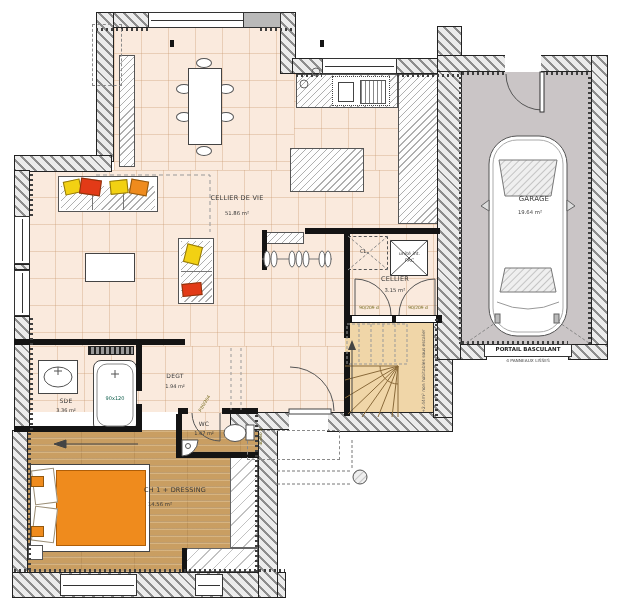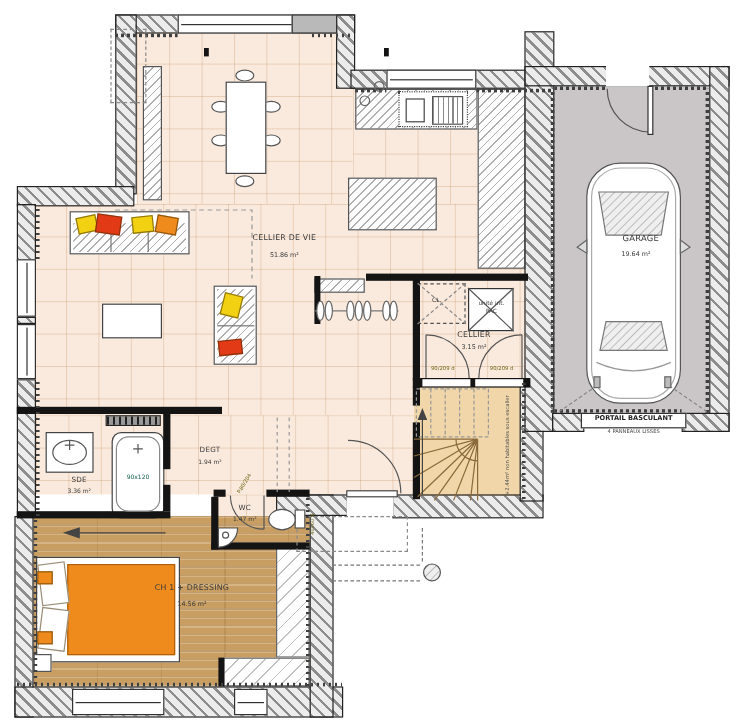--- a/index.html
+++ b/index.html
@@ -300,21 +300,21 @@
 
   <div class="lbl rname" style="left:46px;top:398px;width:40px;font-size:6px">SDE</div>
   <div class="lbl rarea" style="left:46px;top:408px;width:40px;font-size:5px">3.36 m²</div>
 
   <div class="lbl rname" style="left:152px;top:373px;width:46px;font-size:6px">DEGT</div>
   <div class="lbl rarea" style="left:152px;top:384px;width:46px;font-size:5px">1.94 m²</div>
 
   <div class="lbl rname" style="left:186px;top:421px;width:36px;font-size:6px">WC</div>
   <div class="lbl rarea" style="left:186px;top:431px;width:36px;font-size:5px">1.47 m²</div>
 
-  <div class="lbl rname" style="left:105px;top:487px;width:110px">CH 1 + DRESSING</div>
+  <div class="lbl rname" style="left:120px;top:487px;width:110px">CH 1 + DRESSING</div>
   <div class="lbl rarea" style="left:105px;top:501px;width:110px">14.56 m²</div>
 
   <div class="lbl" style="left:484px;top:346px;width:88px;font-size:5.5px;font-weight:bold;color:#222">PORTAIL BASCULANT</div>
   <div class="lbl" style="left:484px;top:359px;width:88px;font-size:4.3px;color:#444">4 PANNEAUX LISSES</div>
 
   <div class="lbl" style="left:392px;top:251px;width:35px;font-size:4.8px">unité int.</div>
   <div class="lbl" style="left:392px;top:258px;width:35px;font-size:4.8px">PAC</div>
 
   <div class="lbl" style="left:354px;top:249px;width:20px;font-size:5px">CL.</div>
 

